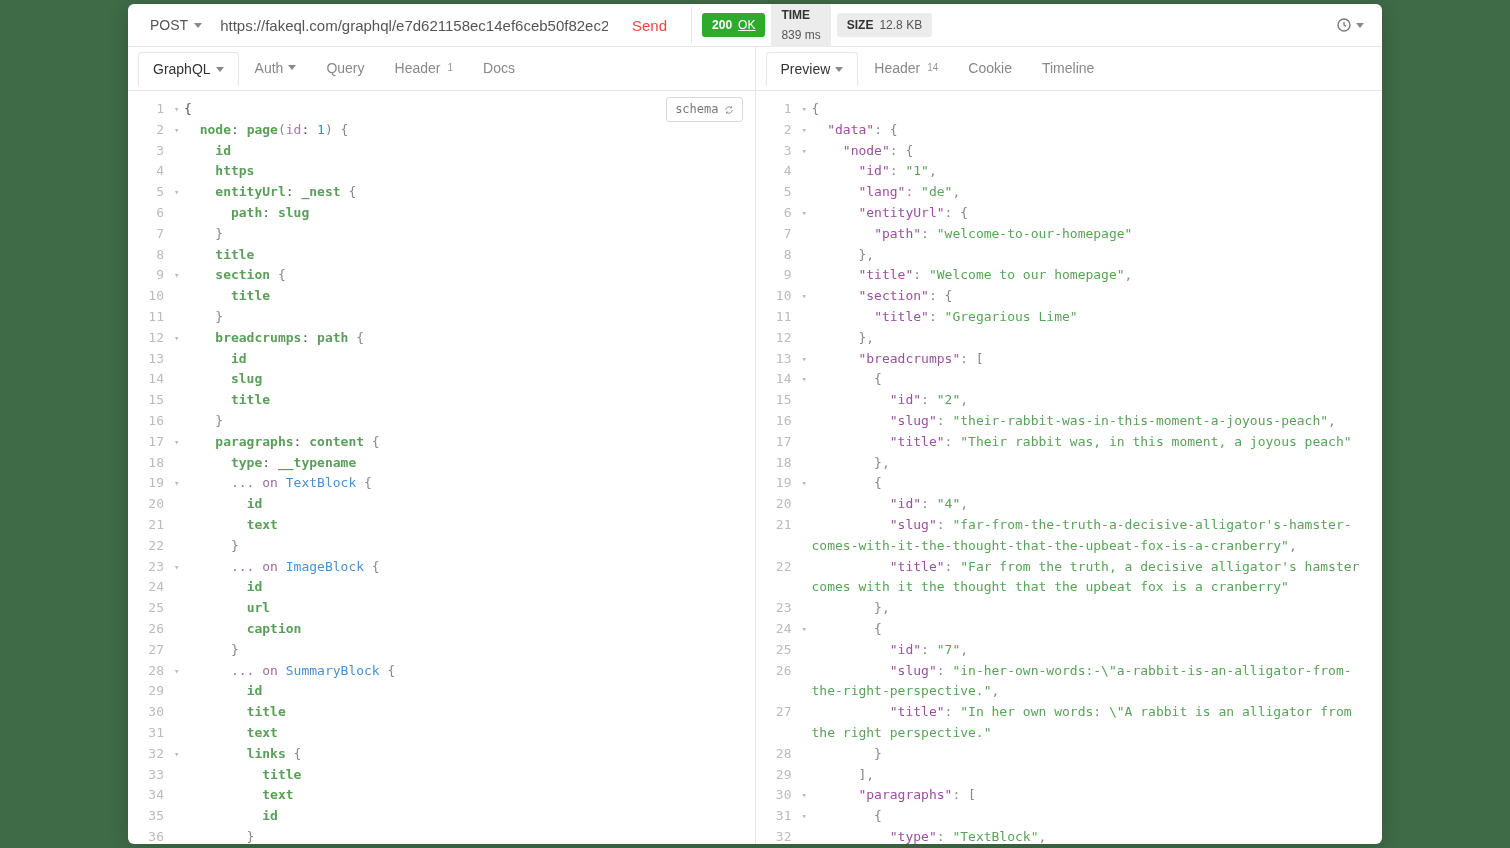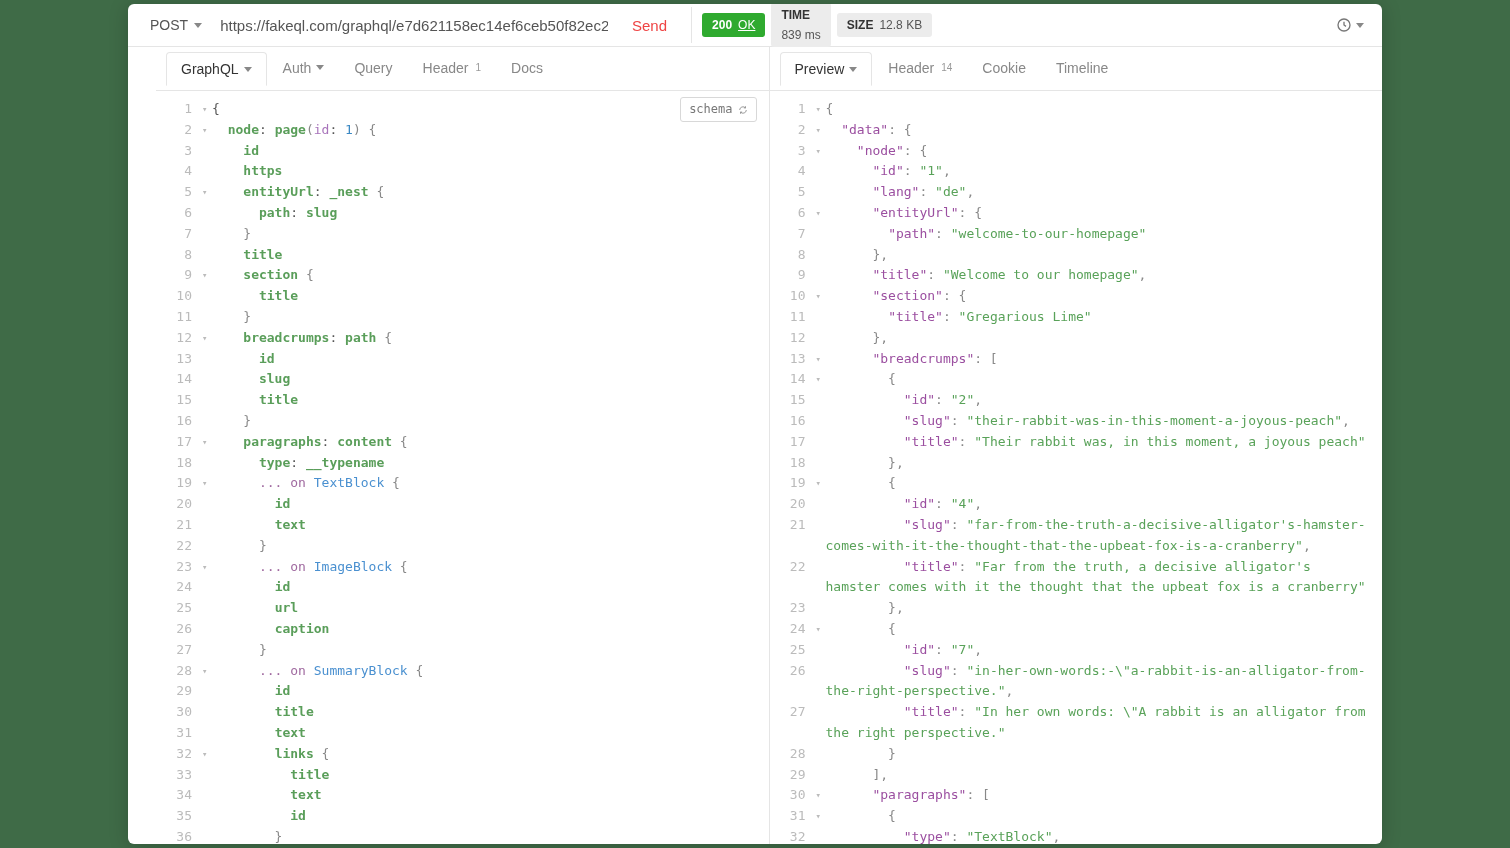--- a/index.html
+++ b/index.html
@@ -81,21 +81,20 @@
 .badge-size { background: #ececec; color: #555; }
 .history-btn {
   display: flex; align-items: center; gap: 4px;
   color: #666; cursor: pointer; padding: 4px;
 }
 .history-btn svg { width: 16px; height: 16px; }
 .panes {
   display: flex;
   flex: 1;
   min-height: 0;
-  margin-left: 28px;
 }
 .pane {
   flex: 1;
   display: flex;
   flex-direction: column;
   min-width: 0;
 }
 .pane-left { border-right: 1px solid #e5e5e5; }
 .subtabs {
   display: flex;

